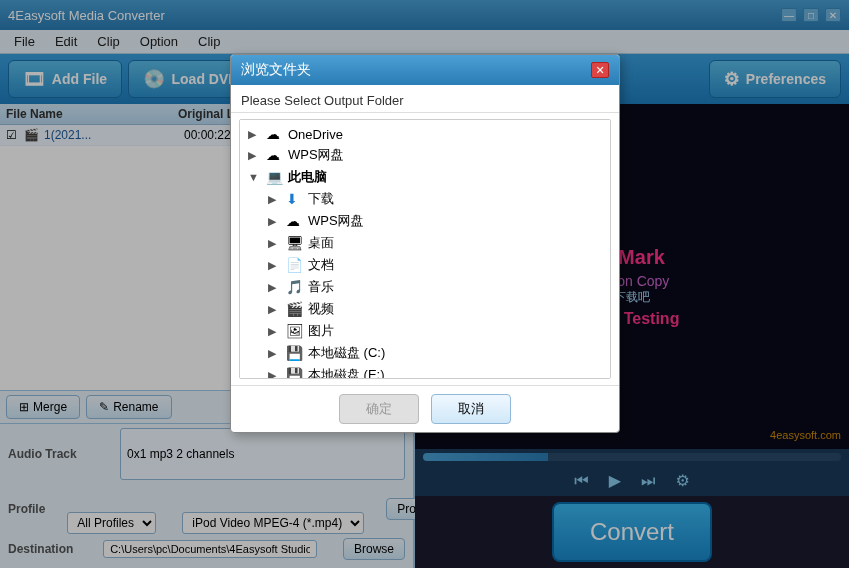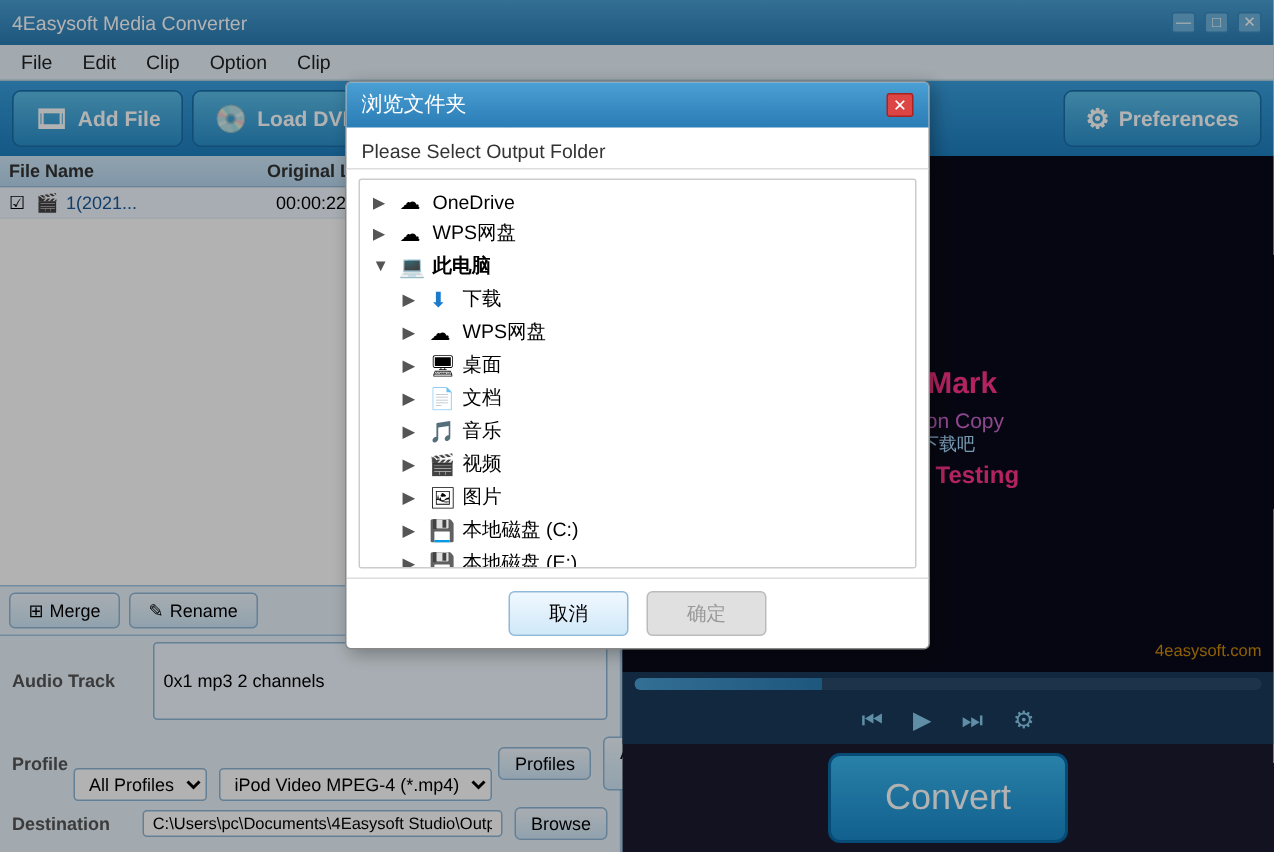--- a/index.html
+++ b/index.html
@@ -140,21 +140,21 @@
     .props-panel {
       background: #e8f4fd;
       border-top: 1px solid #a0c8e8;
       padding: 4px 8px;
       font-size: 12px;
     }
     .prop-row {
       display: flex;
       align-items: center;
       margin-bottom: 4px;
-      gap: 4px;
+      gap: 22px;
     }
     .prop-label { width: 90px; color: #555; font-weight: bold; }
     .prop-value {
       background: white;
       border: 1px solid #90b8d8;
       border-radius: 3px;
       padding: 18px 6px;
       font-size: 12px;
       flex: 1;
     }
@@ -532,17 +532,17 @@
         <span>本地磁盘 (C:)</span>
       </div>
       <div class="tree-item" style="padding-left:28px;">
         <span class="tree-arrow">▶</span>
         <span class="tree-icon">💾</span>
         <span>本地磁盘 (E:)</span>
       </div>
 
     </div>
     <div class="dialog-buttons">
+      <button class="dlg-btn disabled">确定</button>
       <button class="dlg-btn">取消</button>
-      <button class="dlg-btn disabled">确定</button>
     </div>
   </div>
 </div>
 
 </body></html>

